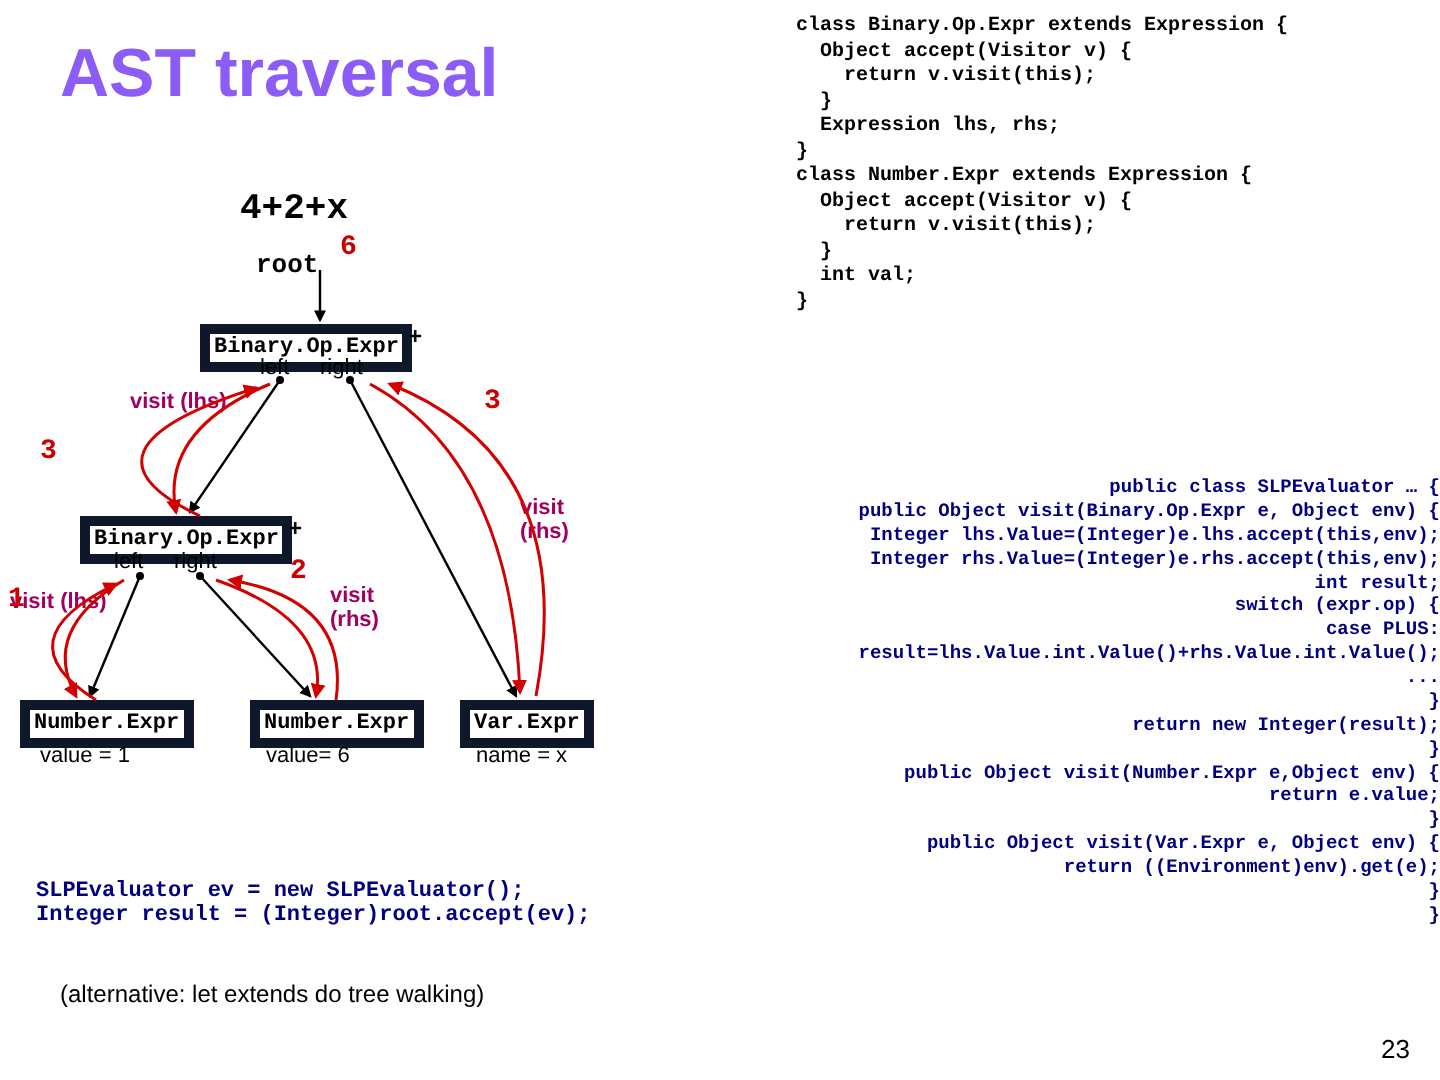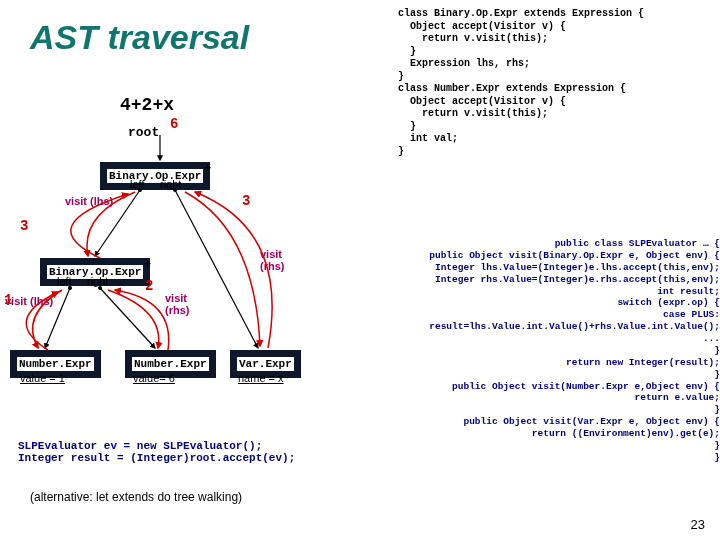--- a/index.html
+++ b/index.html
@@ -1,27 +1,27 @@
 <!DOCTYPE html>
 <html><head>
 <meta charset="utf-8">
 <style>
   * { margin: 0; padding: 0; box-sizing: border-box; }
   body { width: 720px; height: 540px; background: #fff; font-family: Arial, sans-serif; position: relative; overflow: hidden; }
   .slide { position: relative; width: 100%; height: 100%; }
-  .title { position: absolute; top: 18px; left: 30px; font-size: 34px; font-weight: bold; color: #0f766e; font-style: italic; }
+  .title { position: absolute; top: 18px; left: 30px; font-size: 34px; font-weight: bold; color: #8b5cf6; }
   .expr { position: absolute; top: 95px; left: 120px; font-family: "Courier New", monospace; font-weight: bold; font-size: 18px; }
   .root-label { position: absolute; top: 125px; left: 128px; font-family: "Courier New", monospace; font-weight: bold; font-size: 13px; }
   .root-val { position: absolute; top: 114px; left: 166px; font-family: "Courier New", monospace; font-weight: bold; font-size: 14px; }
-  .node-box { position: absolute; background: #fff; border: 7px solid #0f172a; font-family: "Courier New", monospace; font-weight: bold; font-size: 11px; padding: 1px 2px; }
+  .node-box { position: absolute; background: #fff; border: 5px solid #0f172a; font-family: "Courier New", monospace; font-weight: bold; font-size: 11px; padding: 1px 2px; }
   .plus { position: absolute; font-family: "Courier New", monospace; font-weight: bold; font-size: 12px; }
   .sub { position: absolute; font-size: 11px; }
   .num { position: absolute; font-family: "Courier New", monospace; font-weight: bold; color: #c00; font-size: 14px; }
   .visit { position: absolute; font-size: 11px; color: #a00060; font-weight: bold; line-height: 1.1; }
-  .valrow { position: absolute; font-size: 11px; text-align: left; text-decoration: underline; }
+  .valrow { position: absolute; font-size: 11px; text-align: left; }
   .code-top { position: absolute; top: 8px; left: 350px; width: 365px; font-family: "Courier New", monospace; font-size: 10px; font-weight: bold; line-height: 1.25; white-space: pre; margin-left: 48px; }
   .code-mid { position: absolute; top: 238px; left: 330px; width: 390px; font-family: "Courier New", monospace; font-size: 9.5px; font-weight: bold; line-height: 1.25; white-space: pre; color: #000080; text-align: right; }
   .code-bot { position: absolute; top: 440px; left: 18px; font-family: "Courier New", monospace; font-size: 11px; font-weight: bold; white-space: pre; color: #000080; }
   .alt { position: absolute; top: 490px; left: 30px; font-size: 12px; }
   .pagenum { position: absolute; bottom: 8px; right: 15px; font-size: 13px; }
   .arrows { position: absolute; top: 0; left: 0; pointer-events: none; }
   .red { stroke: #d40000; fill: none; }
   .blk { stroke: #000; fill: none; }
 </style>
 </head>

